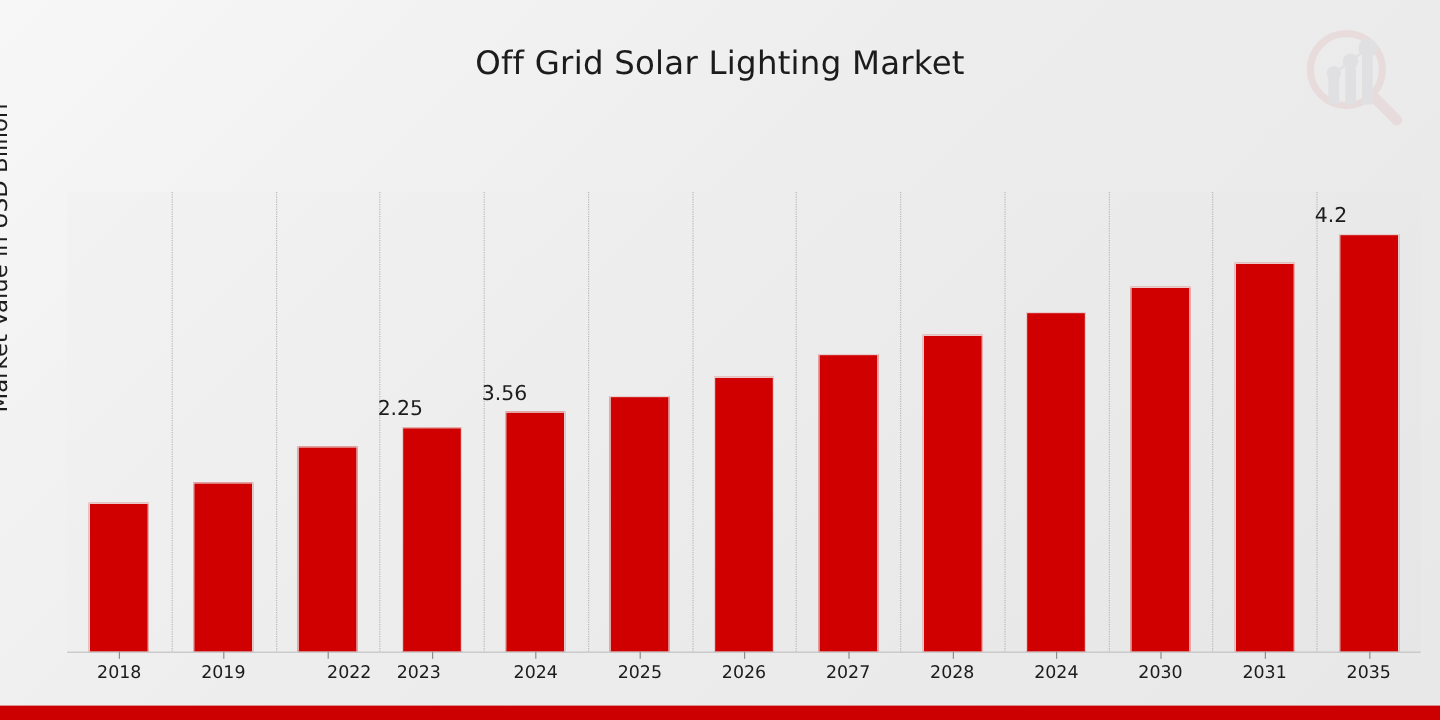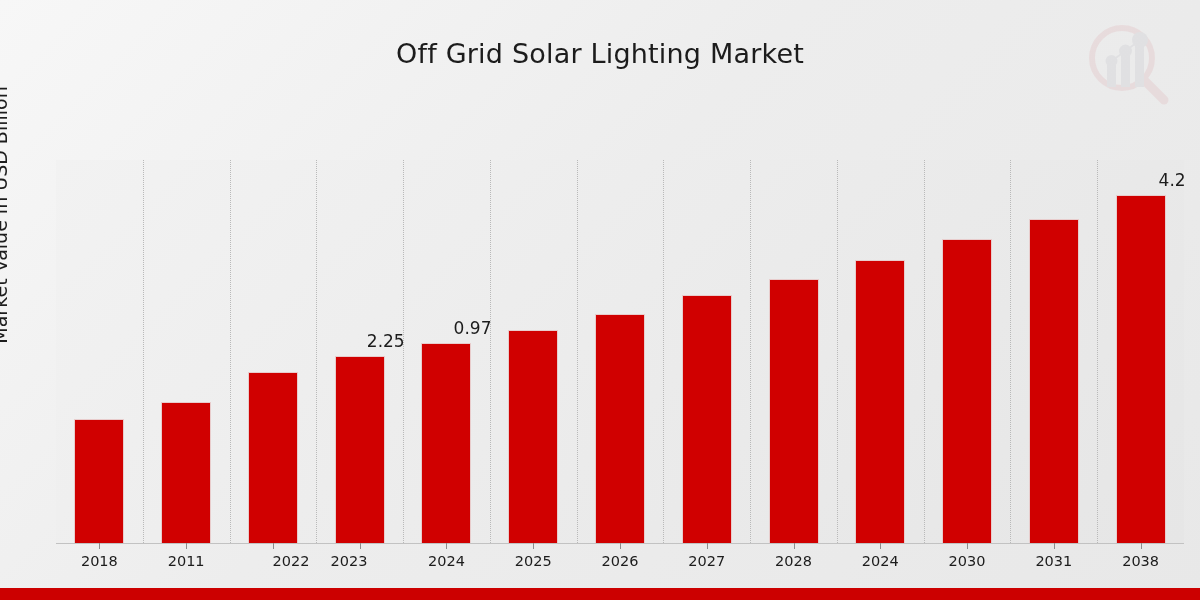--- a/index.html
+++ b/index.html
@@ -88,21 +88,21 @@
     position: absolute;
     bottom: 0;
     background: #d00000;
     border: 1px solid #e8cccc;
     border-bottom: none;
     box-sizing: border-box;
   }
 
   .bar-value {
     position: absolute;
-    text-align: right;
+    text-align: left;
     font-size: 17px;
     color: #1c1c1c;
     white-space: nowrap;
   }
 
   .tick-mark {
     position: absolute;
     top: 543px;
     width: 0;
     height: 6px;
@@ -182,21 +182,21 @@
         <div class="bar" title="2031: 3.91" style="left: 972.846px; width: 50px; height: 324.141px; background: rgb(208, 0, 0);"></div>
         <div class="bar" title="2032: 4.2" style="left: 1059.62px; width: 50px; height: 348.182px; background: rgb(208, 0, 0);"></div>
       </div>
   </div>
 
   <div id="axis-line"></div>
   <div id="x-axis">
       <div class="tick-mark" style="left: 99.3846px;"></div>
       <div class="x-tick-label" style="left: 59.3846px; width: 80px;">2018</div>
       <div class="tick-mark" style="left: 186.154px;"></div>
-      <div class="x-tick-label" style="left: 146.154px; width: 80px;">2011</div>
+      <div class="x-tick-label" style="left: 146.154px; width: 80px;">2019</div>
       <div class="tick-mark" style="left: 272.923px;"></div>
       <div class="x-tick-label" style="left: 251px; width: 80px;">2022</div>
       <div class="tick-mark" style="left: 359.692px;"></div>
       <div class="x-tick-label" style="left: 309px; width: 80px;">2023</div>
       <div class="tick-mark" style="left: 446.462px;"></div>
       <div class="x-tick-label" style="left: 406.462px; width: 80px;">2024</div>
       <div class="tick-mark" style="left: 533.231px;"></div>
       <div class="x-tick-label" style="left: 493.231px; width: 80px;">2025</div>
       <div class="tick-mark" style="left: 620px;"></div>
       <div class="x-tick-label" style="left: 580px; width: 80px; text-align: center;">2026</div>
@@ -204,21 +204,21 @@
       <div class="x-tick-label" style="left: 666.769px; width: 80px;">2027</div>
       <div class="tick-mark" style="left: 793.538px;"></div>
       <div class="x-tick-label" style="left: 753.538px; width: 80px;">2028</div>
       <div class="tick-mark" style="left: 880.308px;"></div>
       <div class="x-tick-label" style="left: 840.308px; width: 80px;">2024</div>
       <div class="tick-mark" style="left: 967.077px;"></div>
       <div class="x-tick-label" style="left: 927.077px; width: 80px;">2030</div>
       <div class="tick-mark" style="left: 1053.85px;"></div>
       <div class="x-tick-label" style="left: 1013.85px; width: 80px;">2031</div>
       <div class="tick-mark" style="left: 1140.62px;"></div>
-      <div class="x-tick-label" style="left: 1100.62px; width: 80px;">2038</div>
+      <div class="x-tick-label" style="left: 1100.62px; width: 80px;">2035</div>
     </div>
 
   <div id="footer-bar"></div>
 
 <div class="bar-value" style="left: 314.692px; width: 90px; top: 331.474px;">2.25</div>
-    <div class="bar-value" style="left: 401.462px; width: 90px; top: 318.21px;">0.97</div>
+    <div class="bar-value" style="left: 401.462px; width: 90px; top: 318.21px;">3.56</div>
     <div class="bar-value" style="left: 1095.62px; width: 90px; top: 169.818px;">4.2</div>
   </div>
 
 </body></html>

